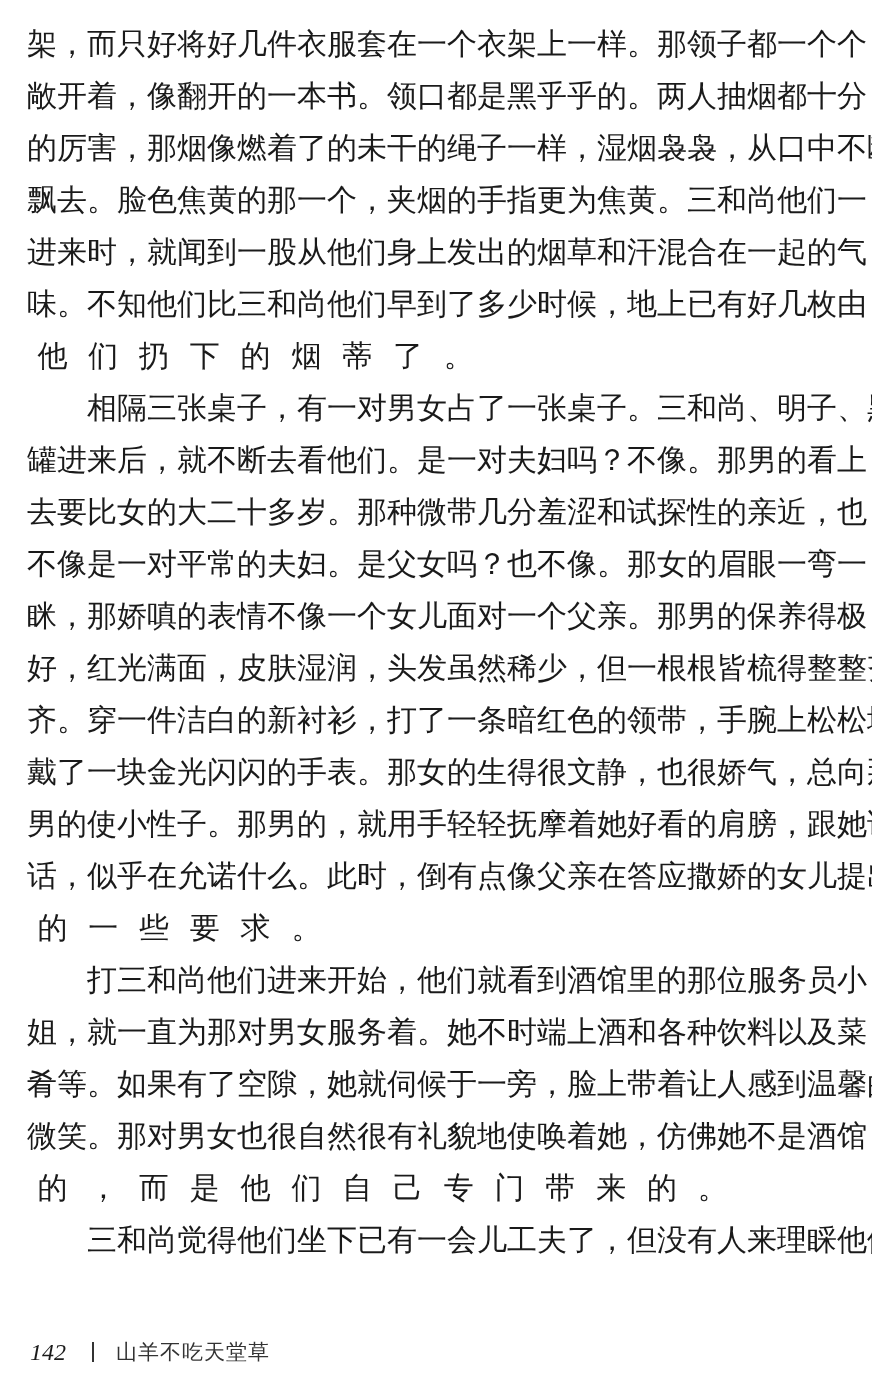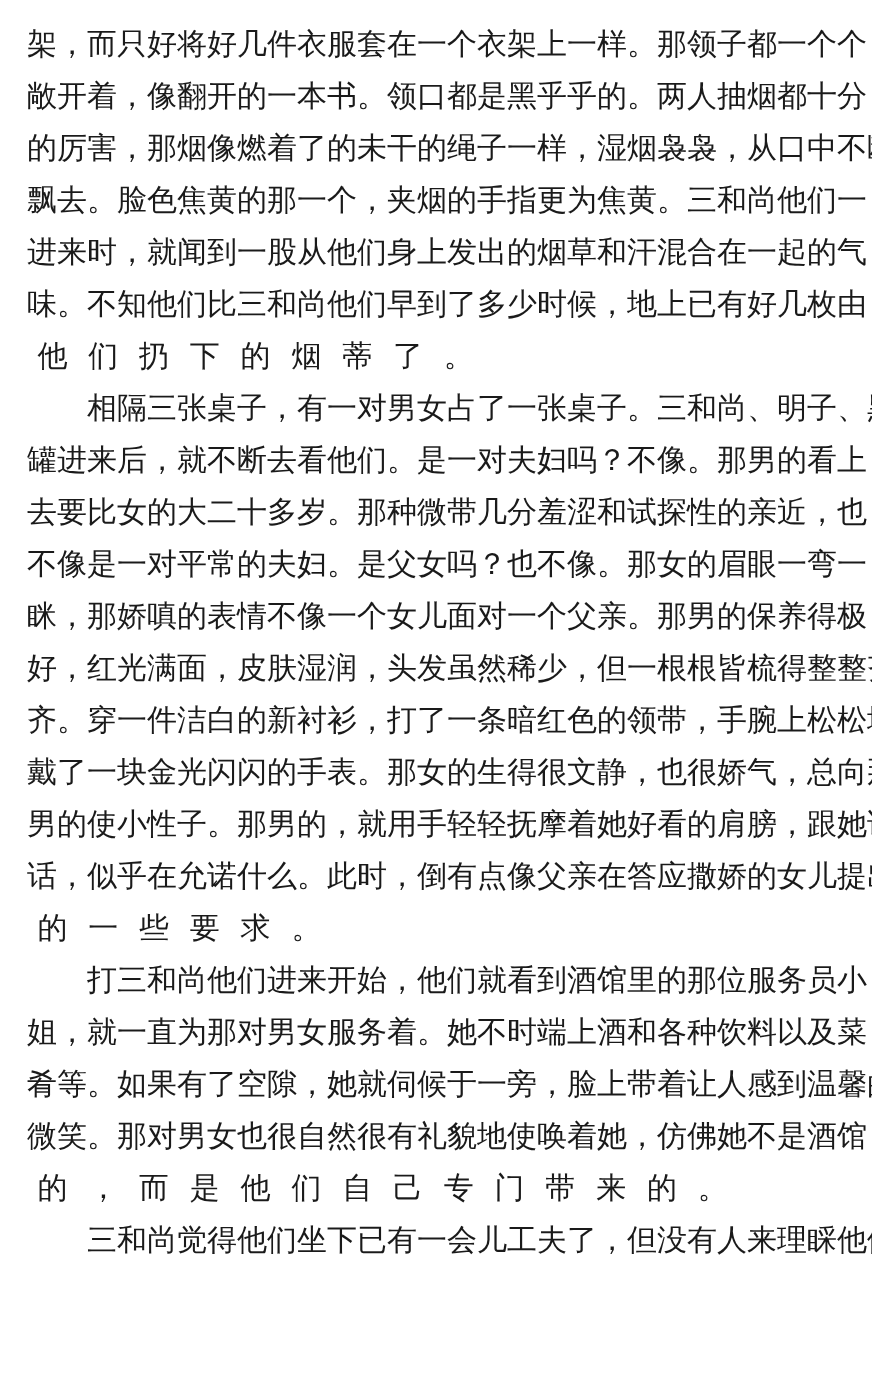--- a/index.html
+++ b/index.html
@@ -708,13 +708,18 @@
           <span class="ch">人</span>
           <span class="ch">来</span>
           <span class="ch">理</span>
           <span class="ch">睬</span>
           <span class="ch">他</span>
           <span class="ch">们</span>
         </div>
       </div>
     </div>
 
+  <div class="footer">
+    <span class="page-num">142</span>
+    <span class="sep"></span>
+    <span class="book-title">山羊不吃天堂草</span>
+  </div>
 </div>
 
 </body></html>

